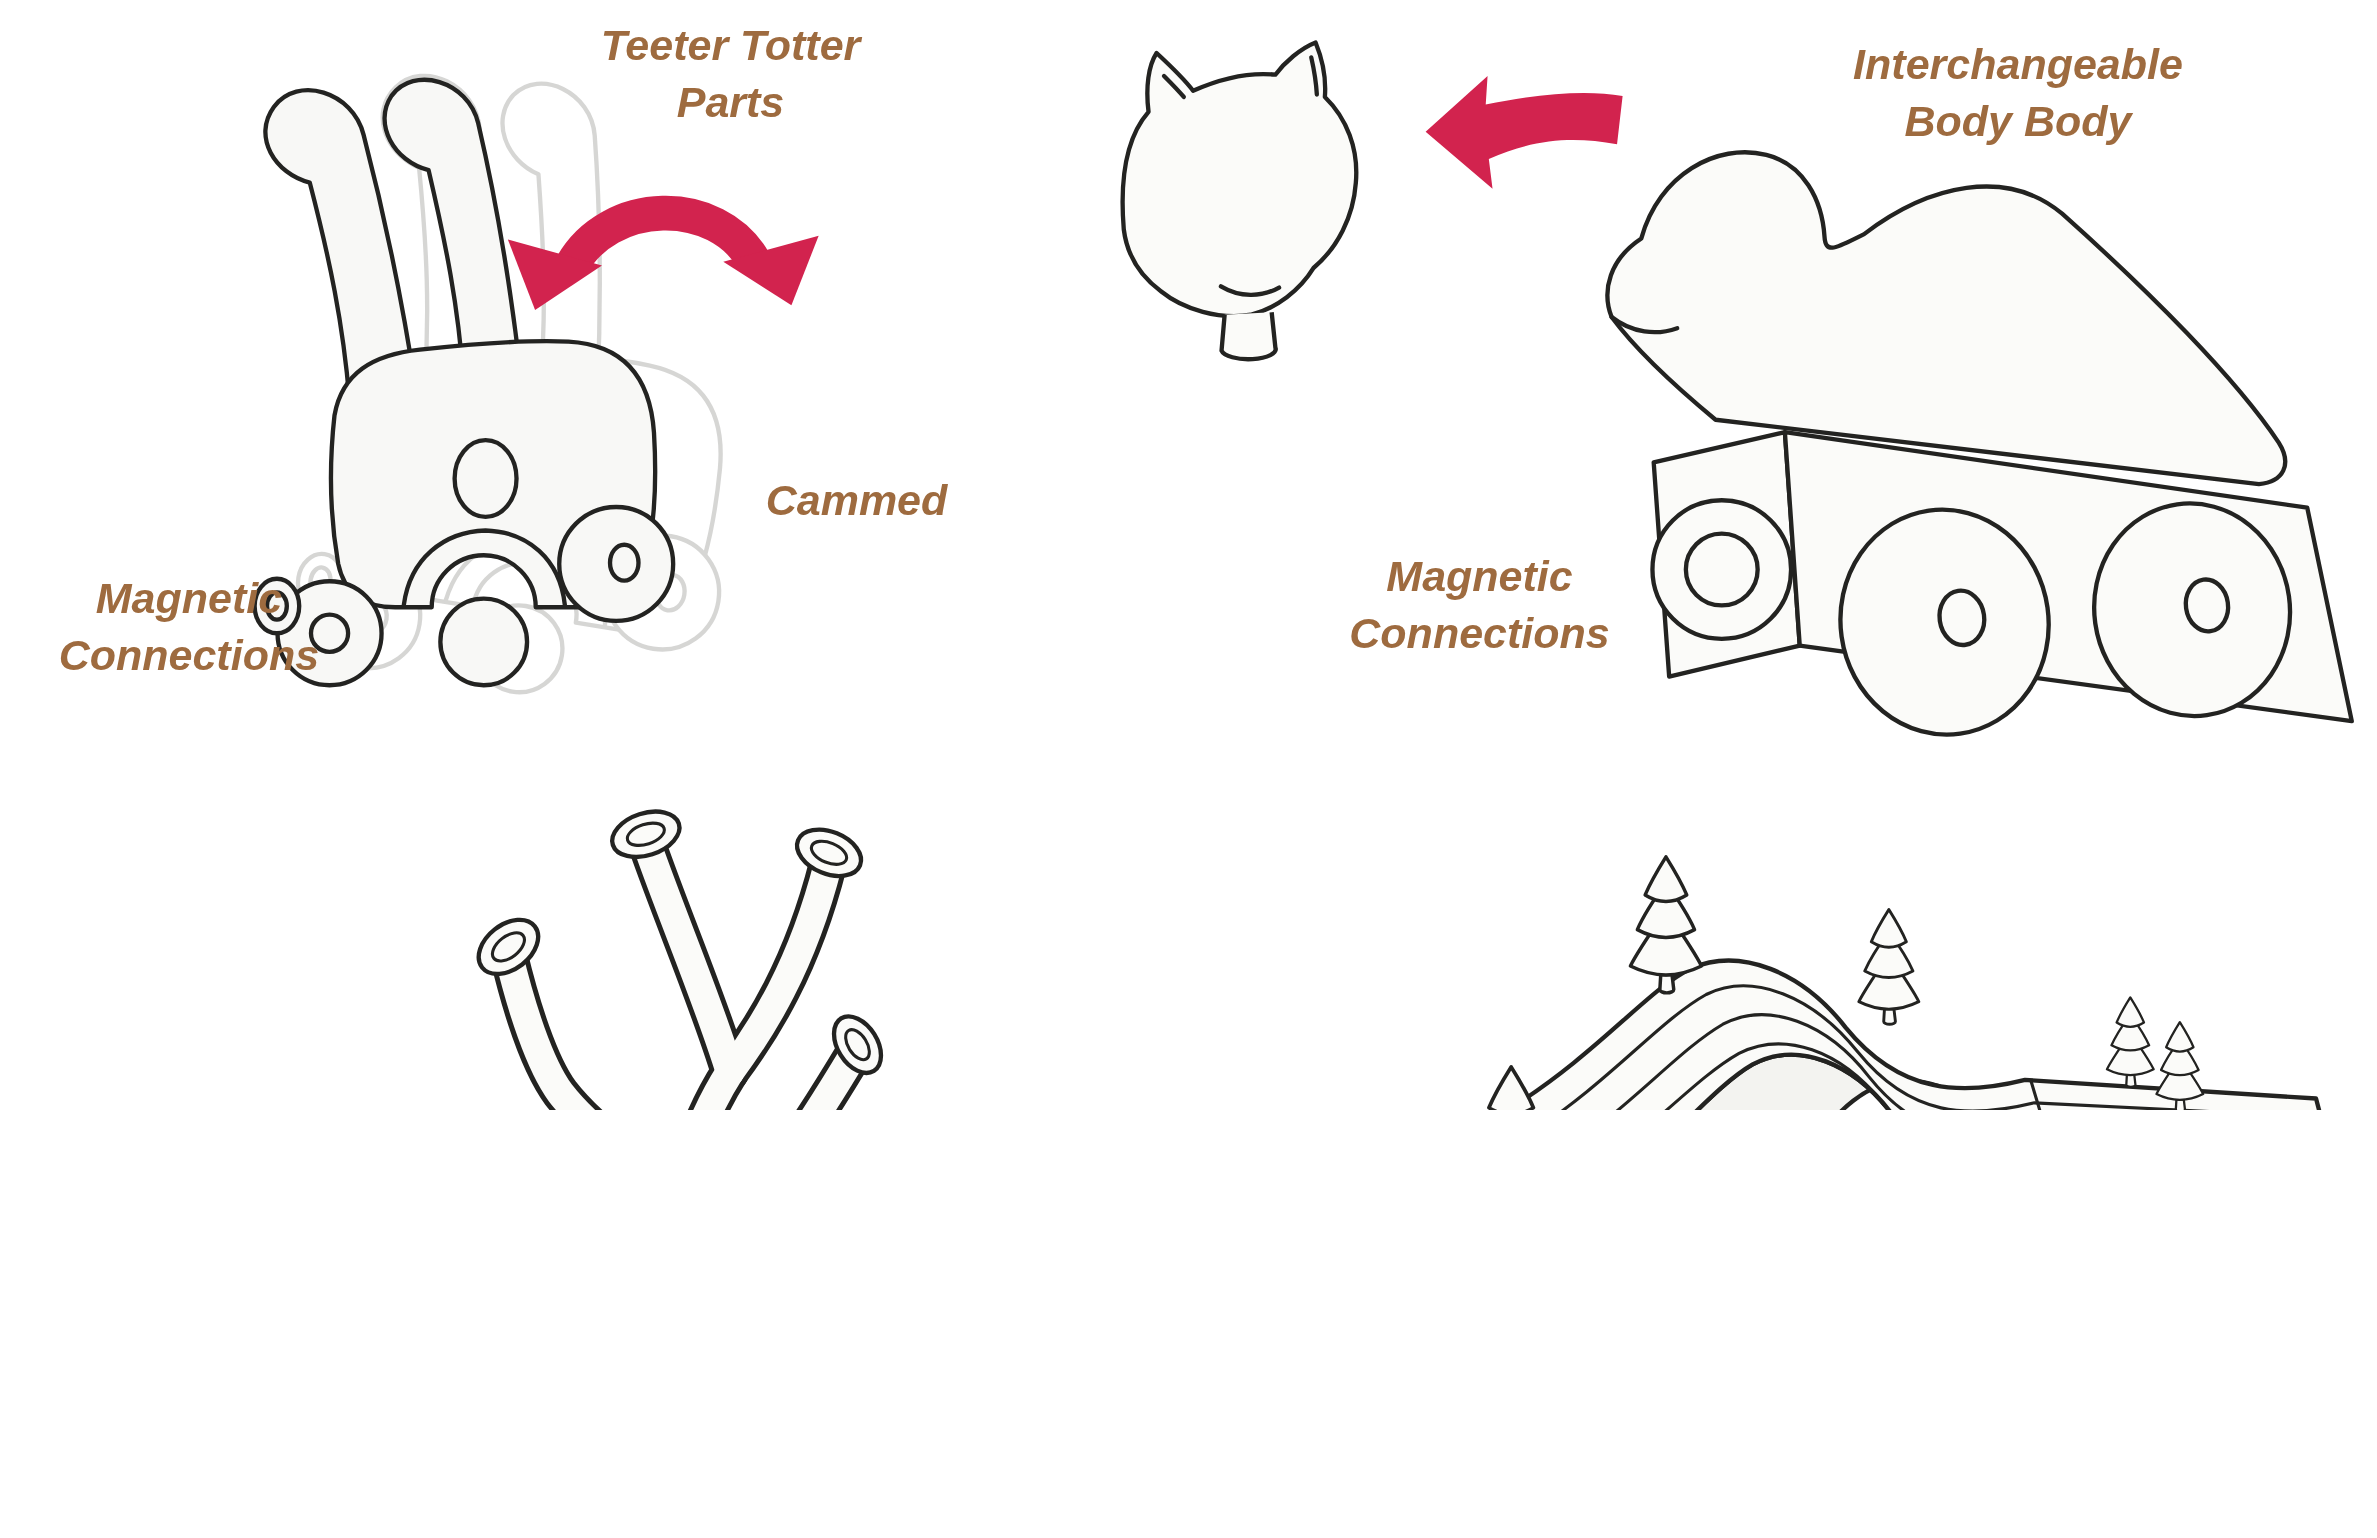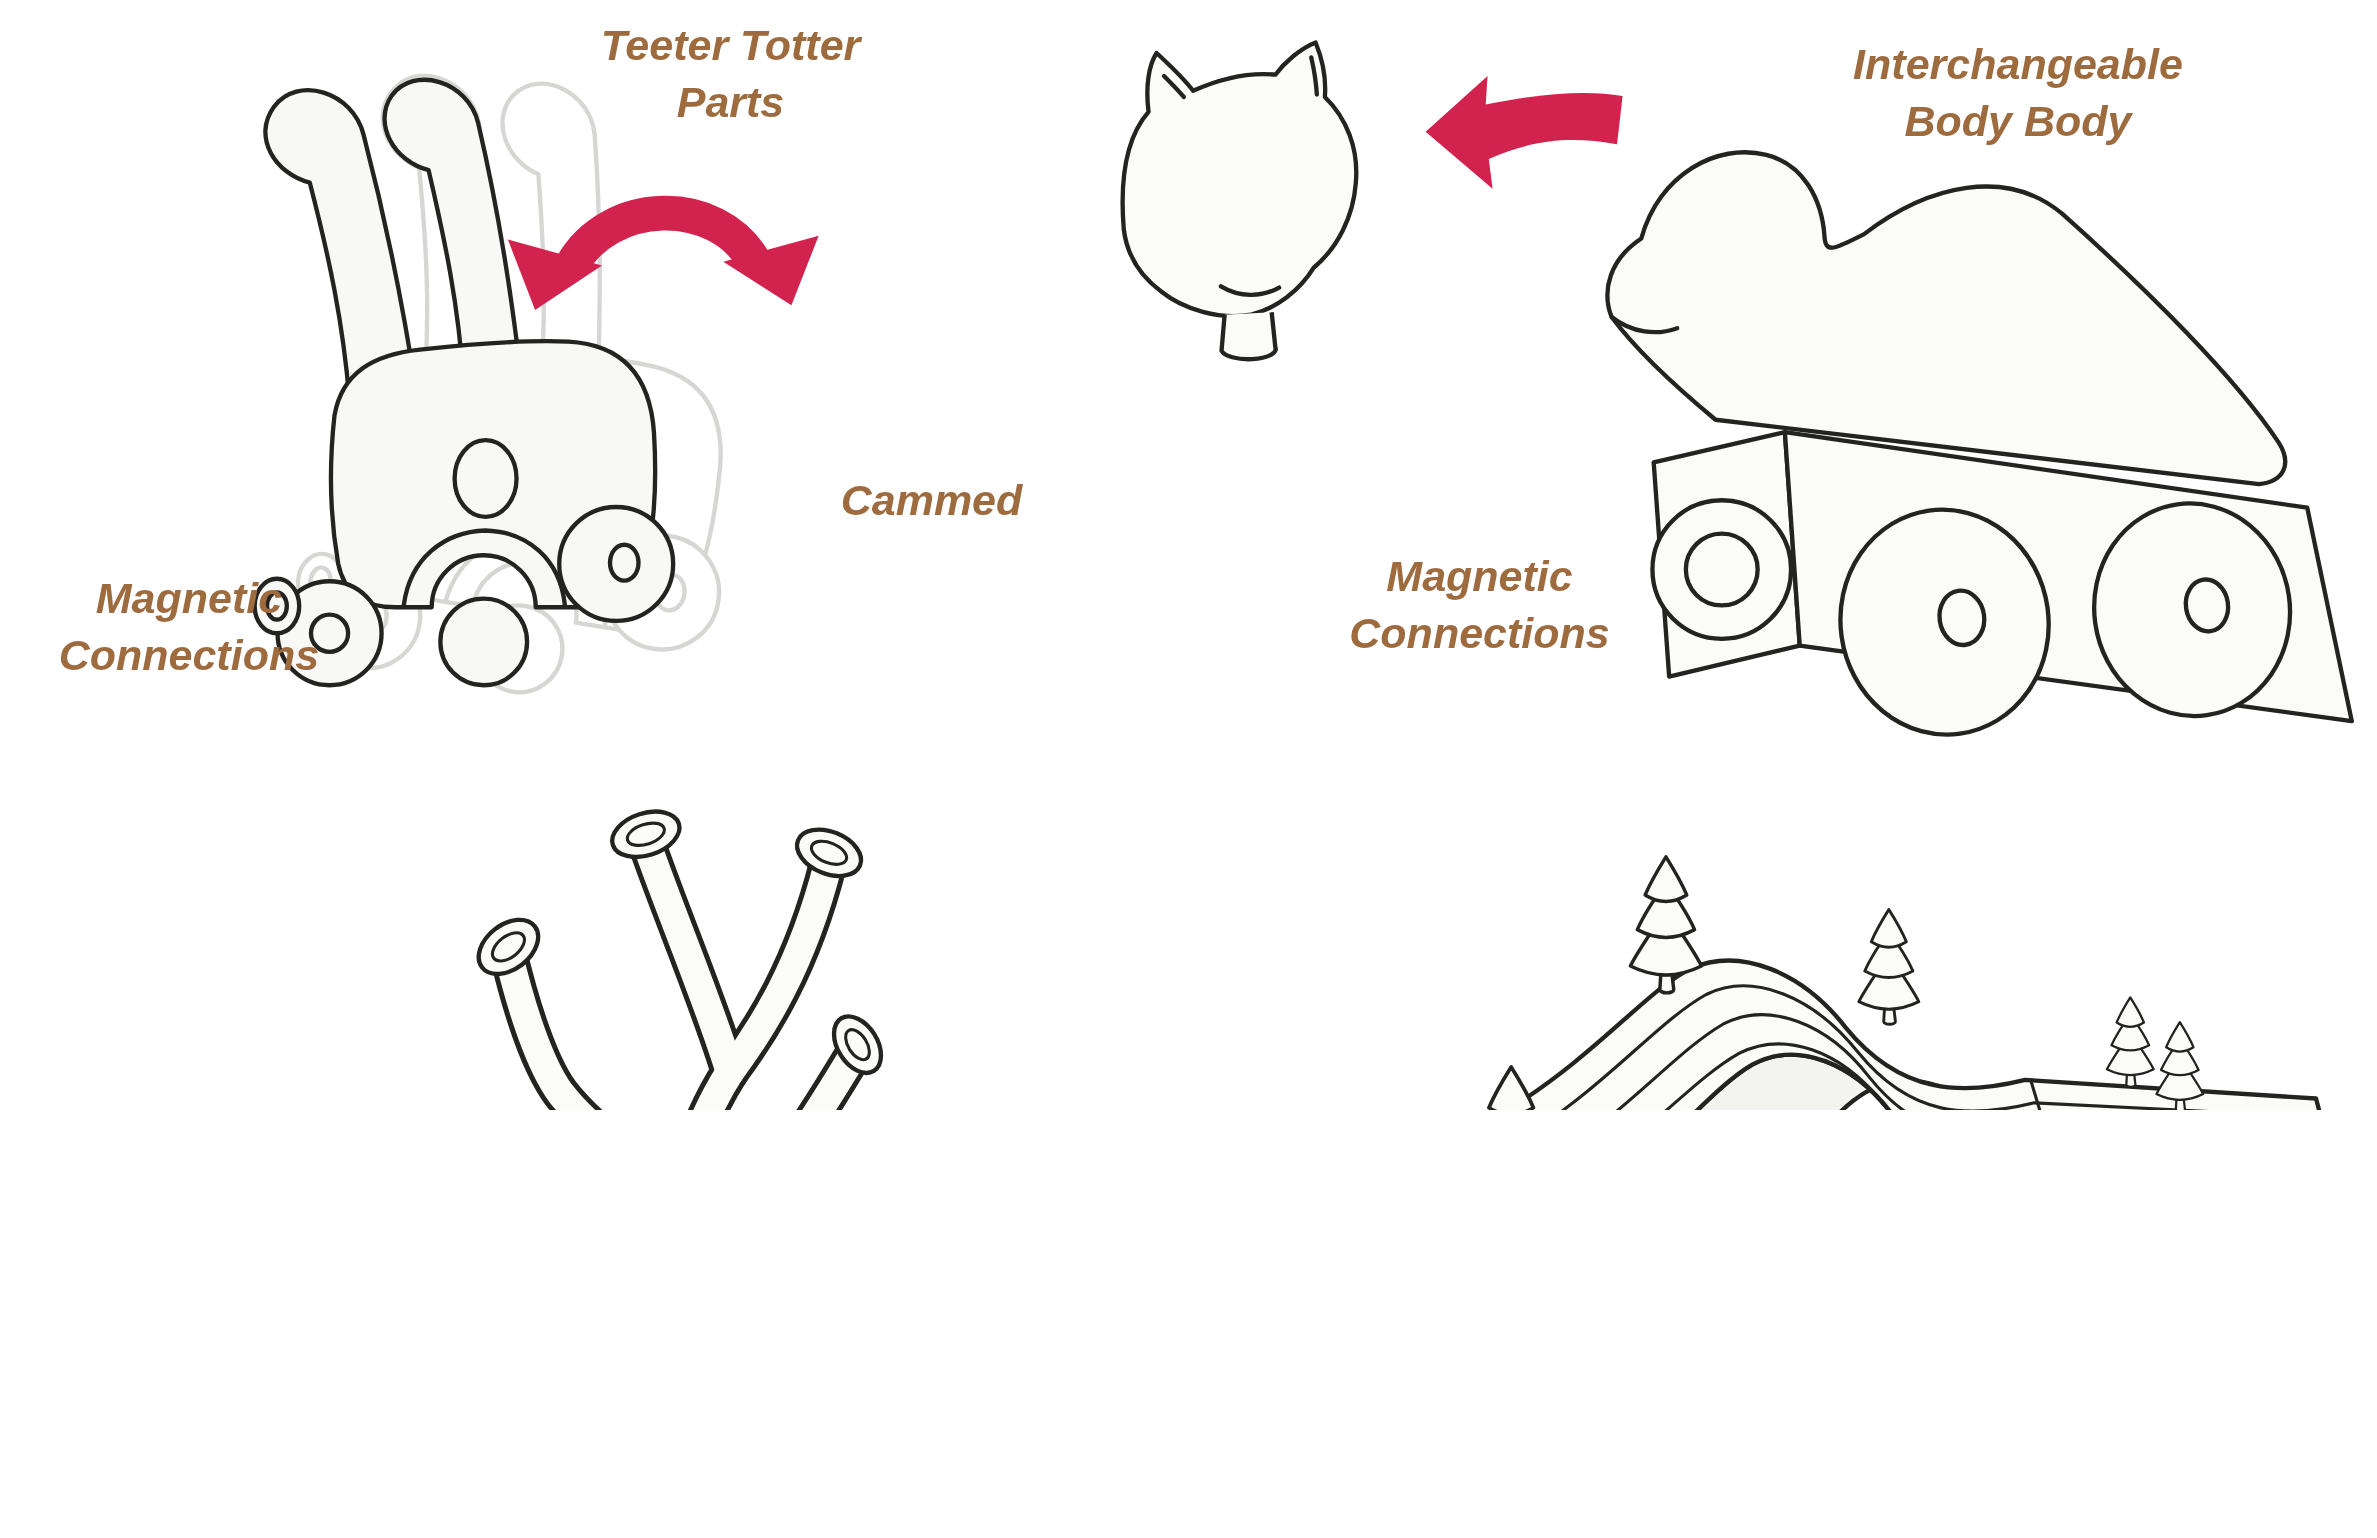--- a/index.html
+++ b/index.html
@@ -51,21 +51,21 @@
       <path d="M 722 400 C 782 288, 958 284, 1018 392" fill="none" stroke="var(--arrow)" stroke-width="56"></path>
       <polygon class="red" points="664,470 620,356 772,398"></polygon>
       <polygon class="red" points="1078,462 1122,350 968,392"></polygon>
     </g>
   </svg>
 
   <div class="label" style="left:514px;top:17.3px;width:433px">
     <div>Teeter Totter</div>
     <div>Parts</div>
   </div>
-  <div class="label" style="left:758px;top:472px;width:347px">
+  <div class="label" style="left:683px;top:472px;width:347px">
     <div>Cammed</div>
   </div>
   <div class="label" style="left:12.4px;top:570px;width:353px">
     <div>Magnetic</div>
     <div>Connections</div>
   </div>
 
   <svg class="sketch" style="left:1065px;top:18.6px" width="396" height="396" viewBox="0 0 640 640">
     <path class="sw" d="M 95 340 C 88 255, 100 190, 135 150 C 130 110, 135 75, 148 55 C 175 80, 195 100, 207 116 C 252 96, 300 86, 340 90 C 355 70, 380 48, 405 38 C 418 70, 422 100, 420 126 C 455 160, 475 210, 470 265 C 466 320, 440 370, 402 402 C 380 438, 342 468, 300 478 C 250 486, 192 470, 155 440 C 120 414, 100 380, 95 340 Z"></path>
     <path class="s" d="M 160 92 C 172 104, 183 115, 192 126"></path>

